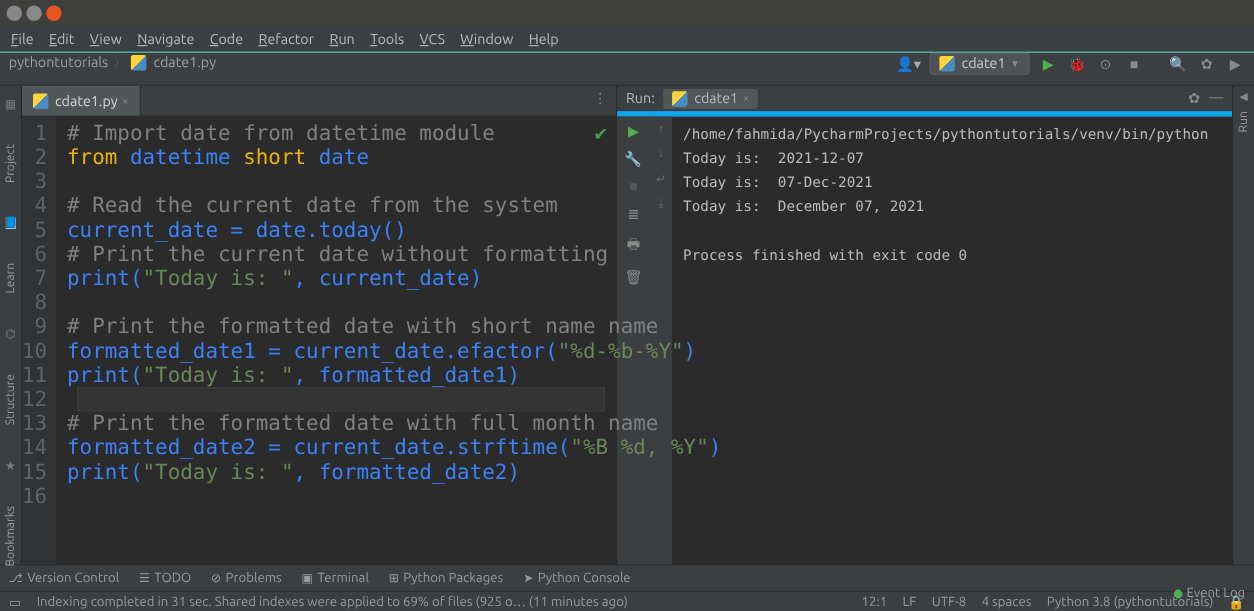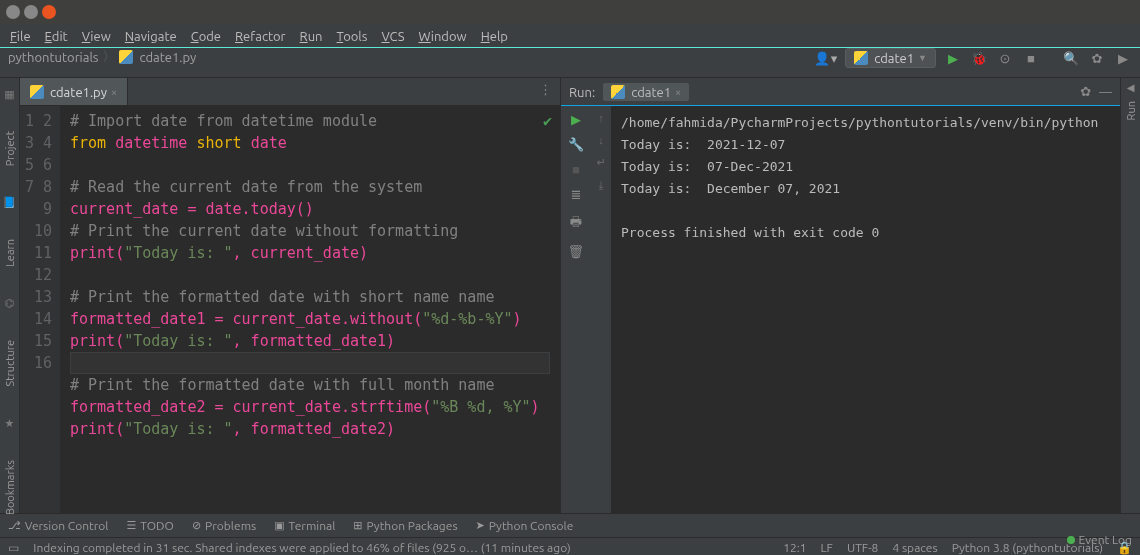--- a/index.html
+++ b/index.html
@@ -30,33 +30,33 @@
 .body-row { display: flex; height: 435px; }
 .leftstrip { width: 20px; background: #3c3f41; border-right: 1px solid #2b2b2b; display: flex; flex-direction: column; align-items: center; padding-top: 10px; gap: 30px; }
 .vlabel { writing-mode: vertical-rl; transform: rotate(180deg); font-size: 11px; color: #9a9a9a; cursor: pointer; }
 .vicon { font-size: 11px; color: #7a7a7a; }
 .editor-col { width: 540px; display: flex; flex-direction: column; background: #2b2b2b; }
 .editor-tabs { height: 28px; background: #3c3f41; display: flex; border-bottom: 1px solid #2b2b2b; }
 .editor-tab { background: #4e5254; padding: 4px 10px; display: flex; align-items: center; gap: 4px; border-right: 1px solid #2b2b2b; }
 .editor-tab.active { background: #515658; color: #d8d8d8; }
 .tab-close { color: #888; cursor: pointer; font-size: 11px; }
 .tab-kebab { margin-left: auto; color: #888; padding: 4px 8px; }
-.editor-body { flex: 1; display: flex; font-family: "DejaVu Sans Mono","Consolas",monospace; font-size: 15px; line-height: 22px; position: relative; }
+.editor-body { flex: 1; display: flex; font-family: "DejaVu Sans Mono","Consolas",monospace; font-size: 19px; line-height: 22px; position: relative; }
 .gutter { width: 40px; text-align: right; color: #5f6364; padding: 4px 8px 0 0; background: #313335; user-select: none; }
 .code { flex: 1; padding: 4px 0 0 10px; white-space: pre; color: #a9b7c6; position: relative; }
 .c-comment { color: #808080; }
 .c-kw { color: #eab308; }
 .c-str { color: #6a8759; }
-.c-name { color: #ec4899; }
+.c-name { color: #3b82f6; }
 .ok-check { position: absolute; right: 8px; top: 4px; color: #499c54; }
 .caret-line { position: absolute; left: 50px; right: 10px; top: 246px; height: 22px; background: rgba(255,255,255,0.04); border: 1px solid #3b3f41; pointer-events: none; }
 .rightstrip { width: 20px; background: #3c3f41; border-left: 1px solid #2b2b2b; display: flex; flex-direction: column; align-items: center; }
 .rightstrip .arrow { color: #888; font-size: 10px; margin: 4px 0; }
 .runpanel { flex: 1; display: flex; flex-direction: column; background: #2b2b2b; border-left: 1px solid #2b2b2b; }
-.run-header { height: 28px; background: #3c3f41; display: flex; align-items: center; padding: 0 8px; gap: 8px; border-bottom: 1px solid #0ea5e9; }
+.run-header { height: 28px; background: #3c3f41; display: flex; align-items: center; padding: 0 8px; gap: 8px; border-bottom: 5px solid #0ea5e9; }
 .run-title { color: #bbb; }
 .run-tab { background: #515658; padding: 2px 8px; border-radius: 2px; display: flex; align-items: center; gap: 4px; }
 .run-header .rh-right { margin-left: auto; display: flex; gap: 8px; color: #888; }
 .run-body { flex: 1; display: flex; }
 .run-gut { width: 30px; background: #3c3f41; display: flex; flex-direction: column; align-items: center; padding-top: 6px; gap: 10px; }
 .run-gut .ri { color: #8a8a8a; width: 18px; text-align: center; }
 .run-gut .ri.play { color: #4caf50; }
 .run-mini { width: 20px; background: #3c3f41; display: flex; flex-direction: column; align-items: center; padding-top: 6px; gap: 10px; }
 .run-mini .mi { color: #6a6a6a; font-size: 11px; }
 .run-output { flex: 1; padding: 6px 10px; font-family: "DejaVu Sans Mono","Consolas",monospace; font-size: 13px; line-height: 22px; white-space: pre; color: #bbbbbb; overflow: hidden; }
@@ -160,21 +160,21 @@
 </div>
       <div class="code" id="code"><span class="c-comment"># Import date from datetime module</span>
 <span class="c-kw">from</span> <span class="c-name">datetime</span> <span class="c-kw">short</span> <span class="c-name">date</span>
 
 <span class="c-comment"># Read the current date from the system</span>
 <span class="c-name">current_date = date.today()</span>
 <span class="c-comment"># Print the current date without formatting</span>
 <span class="c-name">print(</span><span class="c-str">"Today is: "</span><span class="c-name">, current_date)</span>
 
 <span class="c-comment"># Print the formatted date with short name name</span>
-<span class="c-name">formatted_date1 = current_date.without(</span><span class="c-str">"%d-%b-%Y"</span><span class="c-name">)</span>
+<span class="c-name">formatted_date1 = current_date.efactor(</span><span class="c-str">"%d-%b-%Y"</span><span class="c-name">)</span>
 <span class="c-name">print(</span><span class="c-str">"Today is: "</span><span class="c-name">, formatted_date1)</span>
 
 <span class="c-comment"># Print the formatted date with full month name</span>
 <span class="c-name">formatted_date2 = current_date.strftime(</span><span class="c-str">"%B %d, %Y"</span><span class="c-name">)</span>
 <span class="c-name">print(</span><span class="c-str">"Today is: "</span><span class="c-name">, formatted_date2)</span>
 
 </div>
       <div class="ok-check">✔</div>
       <div class="caret-line"></div>
     </div>
@@ -249,20 +249,20 @@
       <span>Python Console</span>
     </span>
   <span class="tb-item tb-right">
       <span class="status-dot"></span>
       <span>Event Log</span>
     </span>
 </div>
 
 <div class="statusbar">
   <span>▭</span>
-  <span class="sl">Indexing completed in 31 sec. Shared indexes were applied to 46% of files (925 o… (11 minutes ago)</span>
+  <span class="sl">Indexing completed in 31 sec. Shared indexes were applied to 69% of files (925 o… (11 minutes ago)</span>
   <span>12:1</span>
   <span>LF</span>
   <span>UTF-8</span>
   <span>4 spaces</span>
   <span>Python 3.8 (pythontutorials)</span>
   <span>🔒</span>
 </div>
 
 </body></html>

